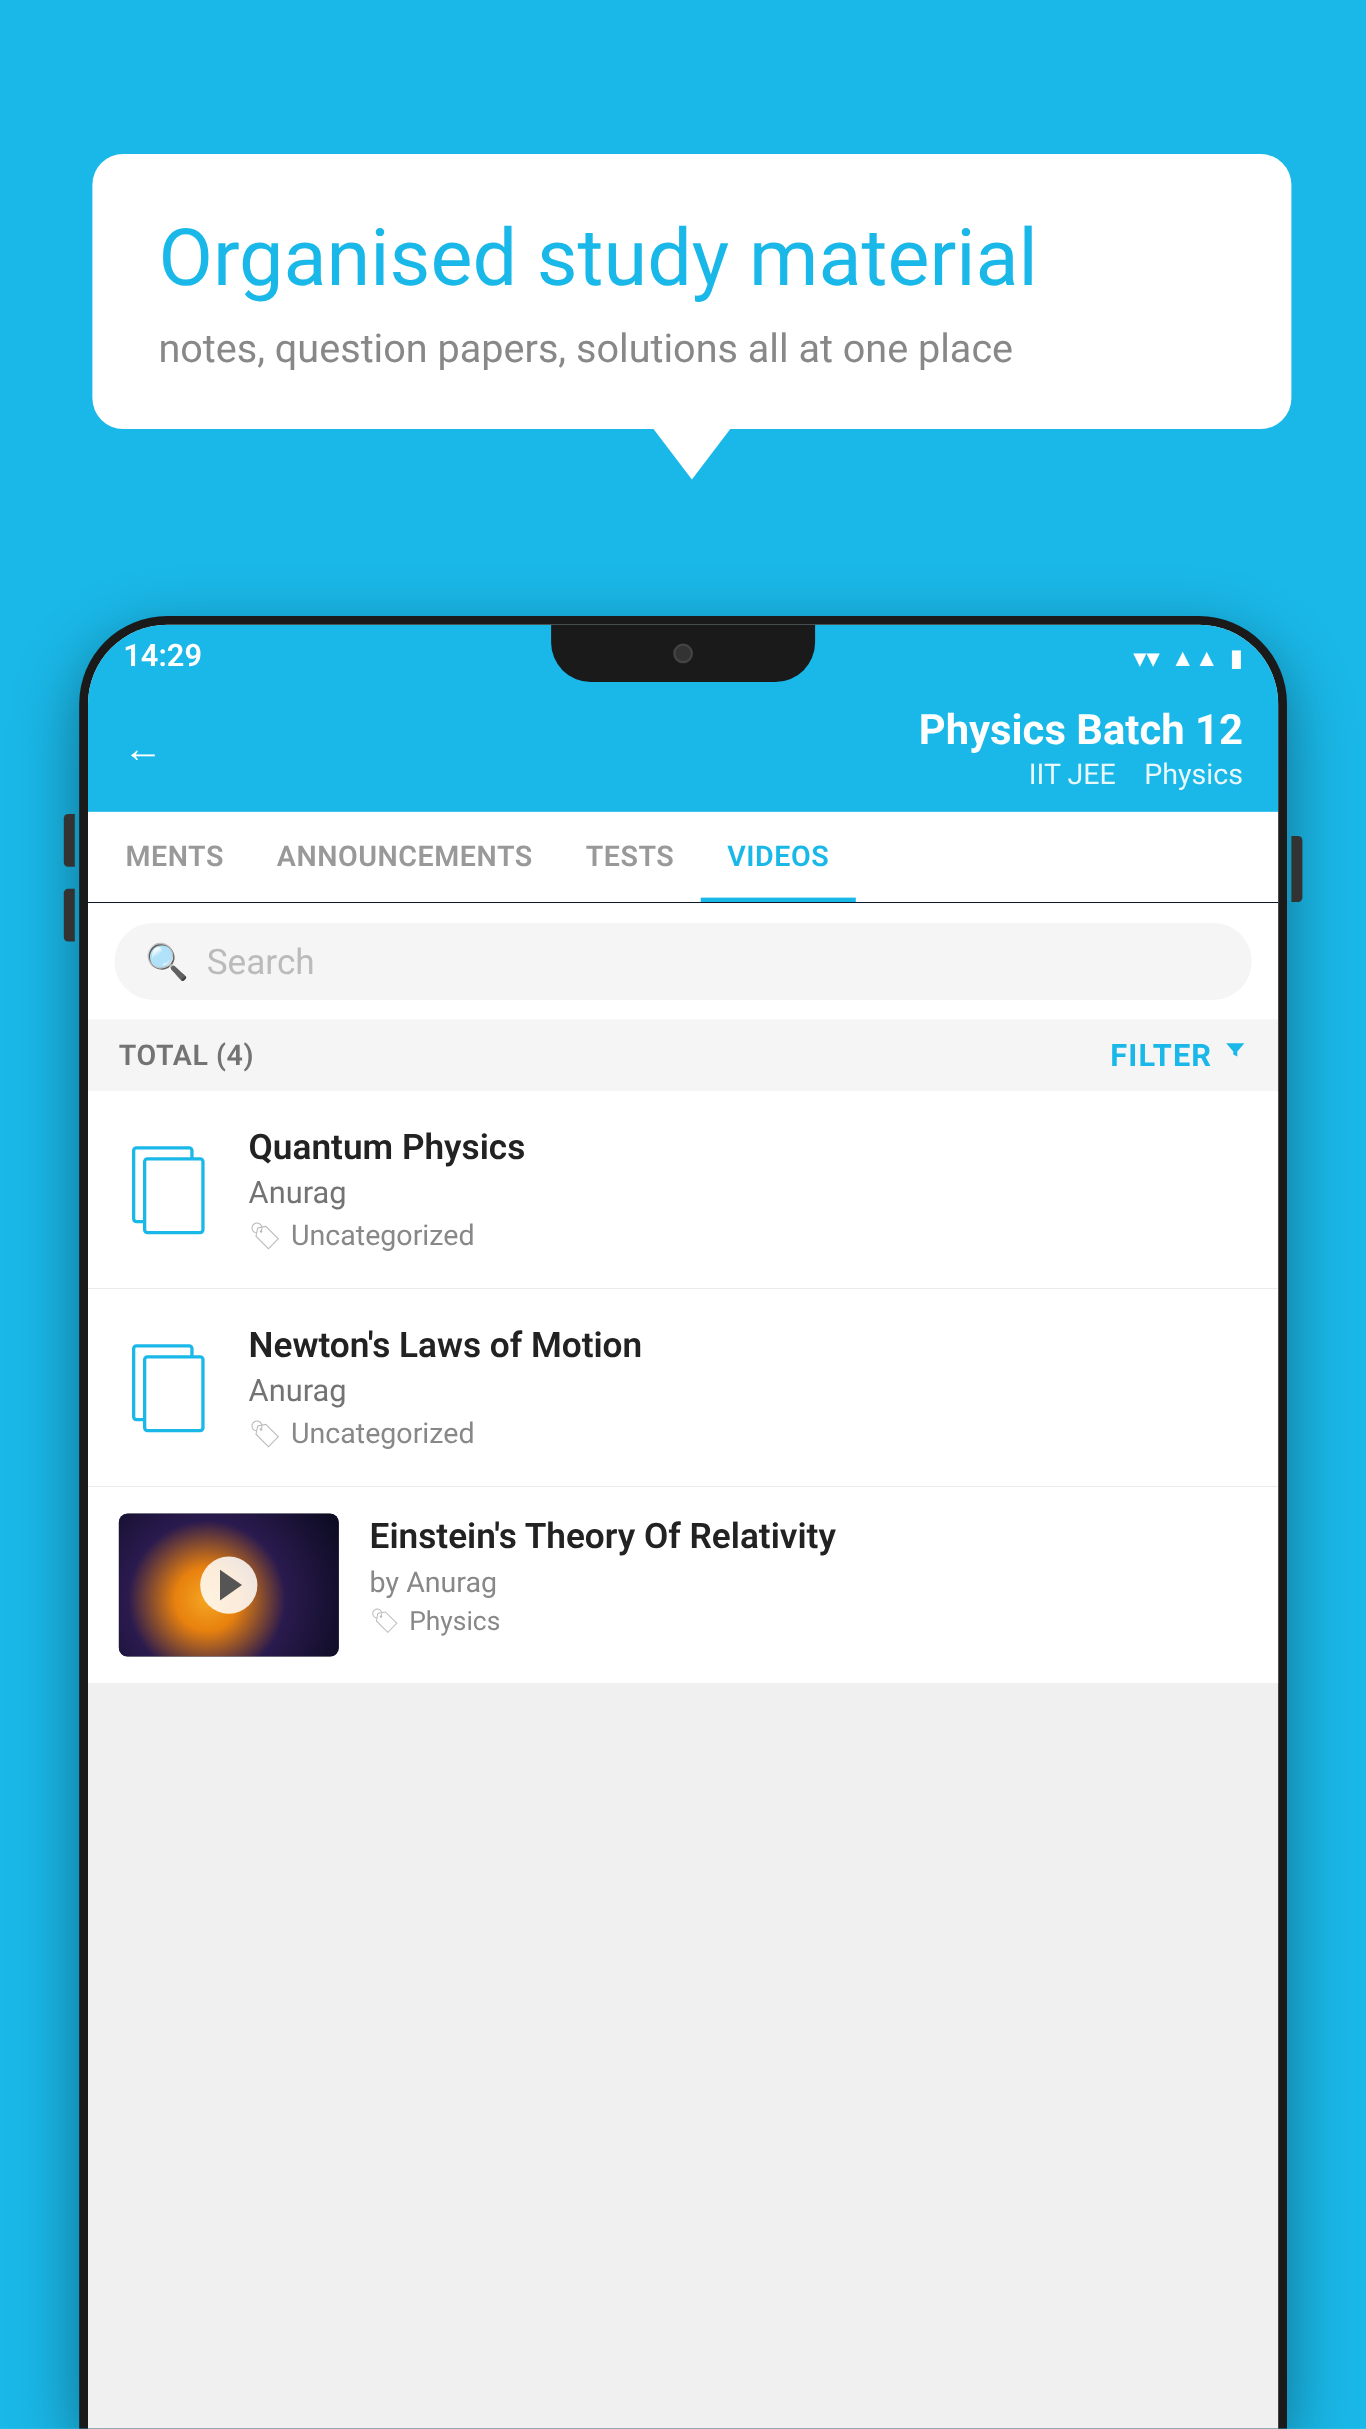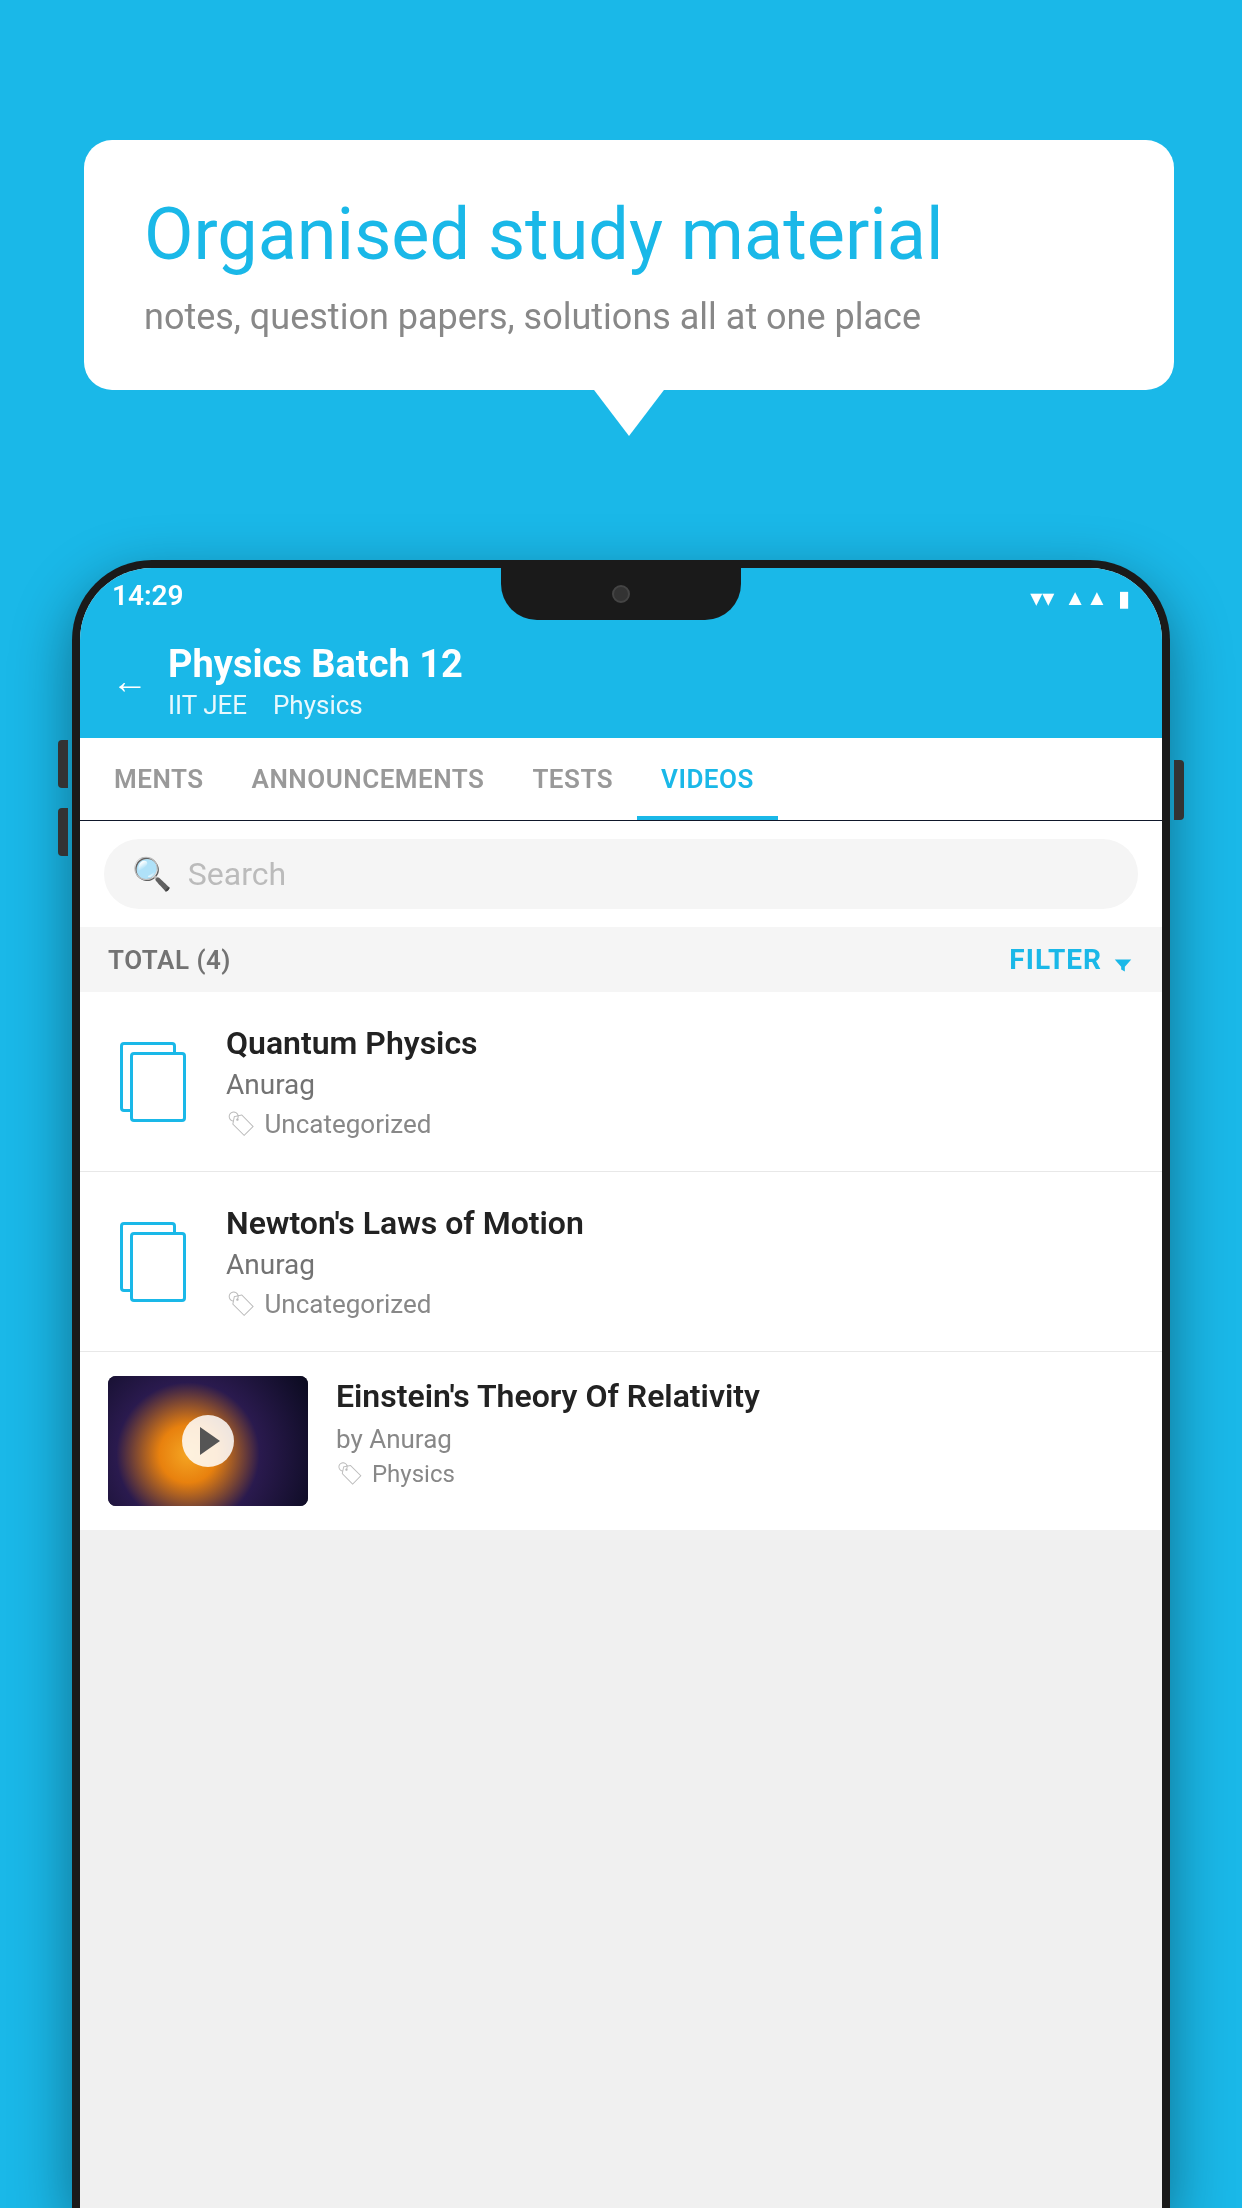--- a/index.html
+++ b/index.html
@@ -135,21 +135,21 @@
     }
 
     .back-btn {
       color: white;
       font-size: 36px;
       cursor: pointer;
       margin-right: 20px;
     }
 
     .header-title-area {
-      text-align: left;
+      text-align: right;
       flex: 1;
     }
 
     .header-title {
       color: white;
       font-size: 38px;
       font-weight: 700;
     }
 
     .header-subtitle {
@@ -228,21 +228,21 @@
 
     .total-count {
       font-size: 26px;
       color: #737373;
       font-weight: 600;
       letter-spacing: 0.5px;
     }
 
     .filter-btn {
       display: flex;
-      align-items: flex-end;
+      align-items: flex-start;
       gap: 10px;
       color: #1ab8e8;
       font-size: 28px;
       font-weight: 700;
       cursor: pointer;
       letter-spacing: 1px;
     }
 
     
     .content-list {

